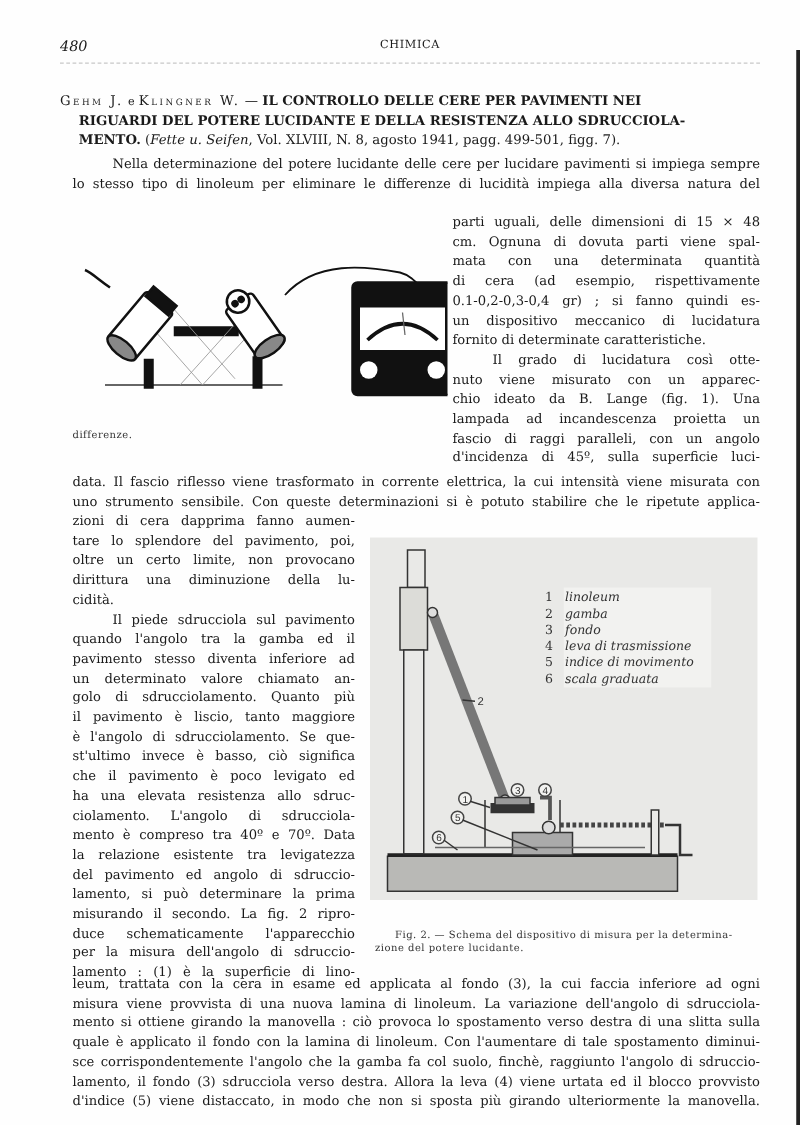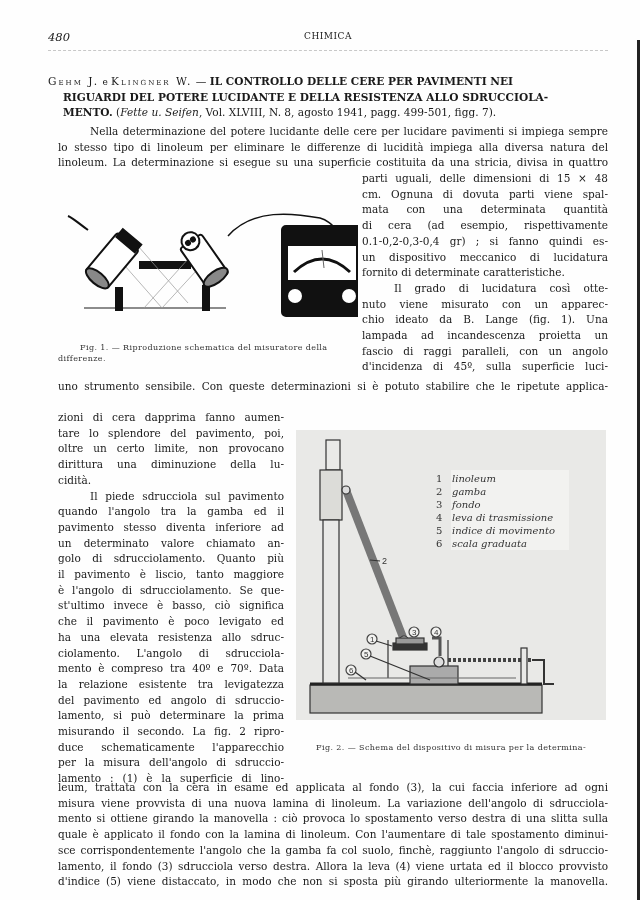--- a/index.html
+++ b/index.html
@@ -51,21 +51,20 @@
   <span class="l2 bold">RIGUARDI DEL POTERE LUCIDANTE E DELLA RESISTENZA ALLO SDRUCCIOLA-</span>
   <span class="l3">
     <span class="bold">MENTO.</span>
     (<span class="ital">Fette u. Seifen</span><span>, Vol. XLVIII, N. 8, agosto 1941, pagg. 499-501, figg. 7).</span>
   </span>
 </div>
 
 <div class="p" style="left:58px; top:124px; width:550px;">
   <span class="ln indent">Nella determinazione del potere lucidante delle cere per lucidare pavimenti si impiega sempre</span>
   <span class="ln">lo stesso tipo di linoleum per eliminare le differenze di lucidità impiega alla diversa natura del</span>
-  <span class="ln">linoleum. La determinazione si esegue su una superficie costituita da una stricia, divisa in quattro</span>
 </div>
 
 <div class="p" style="left:362px; top:171px; width:246px;">
   <span class="ln">parti uguali, delle dimensioni di 15 × 48</span>
   <span class="ln">cm. Ognuna di dovuta parti viene spal-</span>
   <span class="ln">mata con una determinata quantità</span>
   <span class="ln">di cera (ad esempio, rispettivamente</span>
   <span class="ln">0.1-0,2-0,3-0,4 gr) ; si fanno quindi es-</span>
   <span class="ln">un dispositivo meccanico di lucidatura</span>
   <span class="ln last">fornito di determinate caratteristiche.</span>
@@ -115,25 +114,25 @@
       <rect x="224" y="38" width="80" height="90" rx="4" fill="#111"></rect>
       <rect x="230" y="58" width="68" height="34" fill="#fff" stroke="none"></rect>
       <path d="M236 84 Q 264 58 292 84" stroke="#111" stroke-width="3"></path>
       <line x1="264" y1="62" x2="266" y2="80" stroke="#666" stroke-width="1"></line>
       <circle cx="237" cy="108" r="7" fill="#fff" stroke="none"></circle>
       <circle cx="291" cy="108" r="7" fill="#fff" stroke="none"></circle>
     </g>
   </svg>
 </div>
 <div class="caption" style="left:58px; top:342px; width:290px;">
-  <div style="padding-left:22px; white-space:nowrap">Fig. 1. — Riproduzione schematica del misuratore della</div>
   <div>differenze.</div>
 </div>
 
 <div class="p" style="left:58px; top:379px; width:550px;">
+  <span class="ln">data. Il fascio riflesso viene trasformato in corrente elettrica, la cui intensità viene misurata con</span>
   <span class="ln">uno strumento sensibile. Con queste determinazioni si è potuto stabilire che le ripetute applica-</span>
 </div>
 
 <div class="p" style="left:58px; top:410px; width:226px;">
   <span class="ln">zioni di cera dapprima fanno aumen-</span>
   <span class="ln">tare lo splendore del pavimento, poi,</span>
   <span class="ln">oltre un certo limite, non provocano</span>
   <span class="ln">dirittura una diminuzione della lu-</span>
   <span class="ln last">cidità.</span>
   <span class="ln indent">Il piede sdrucciola sul pavimento</span>
@@ -211,20 +210,21 @@
     <div><span style="display:inline-block;width:16px">1</span><i>linoleum</i></div>
     <div><span style="display:inline-block;width:16px">2</span><i>gamba</i></div>
     <div><span style="display:inline-block;width:16px">3</span><i>fondo</i></div>
     <div><span style="display:inline-block;width:16px">4</span><i>leva di trasmissione</i></div>
     <div><span style="display:inline-block;width:16px">5</span><i>indice di movimento</i></div>
     <div><span style="display:inline-block;width:16px">6</span><i>scala graduata</i></div>
   </div>
 </div>
 <div class="caption" style="left:300px; top:742px; width:308px;">
   <div style="padding-left:16px; white-space:nowrap">Fig. 2. — Schema del dispositivo di misura per la determina-</div>
+  <div>zione del potere lucidante.</div>
 </div>
 
 <div class="p" style="left:58px; top:780px; width:550px;">
   <span class="ln">leum, trattata con la cera in esame ed applicata al fondo (3), la cui faccia inferiore ad ogni</span>
   <span class="ln">misura viene provvista di una nuova lamina di linoleum. La variazione dell'angolo di sdrucciola-</span>
   <span class="ln">mento si ottiene girando la manovella : ciò provoca lo spostamento verso destra di una slitta sulla</span>
   <span class="ln">quale è applicato il fondo con la lamina di linoleum. Con l'aumentare di tale spostamento diminui-</span>
   <span class="ln">sce corrispondentemente l'angolo che la gamba fa col suolo, finchè, raggiunto l'angolo di sdruccio-</span>
   <span class="ln">lamento, il fondo (3) sdrucciola verso destra. Allora la leva (4) viene urtata ed il blocco provvisto</span>
   <span class="ln">d'indice (5) viene distaccato, in modo che non si sposta più girando ulteriormente la manovella.</span>

